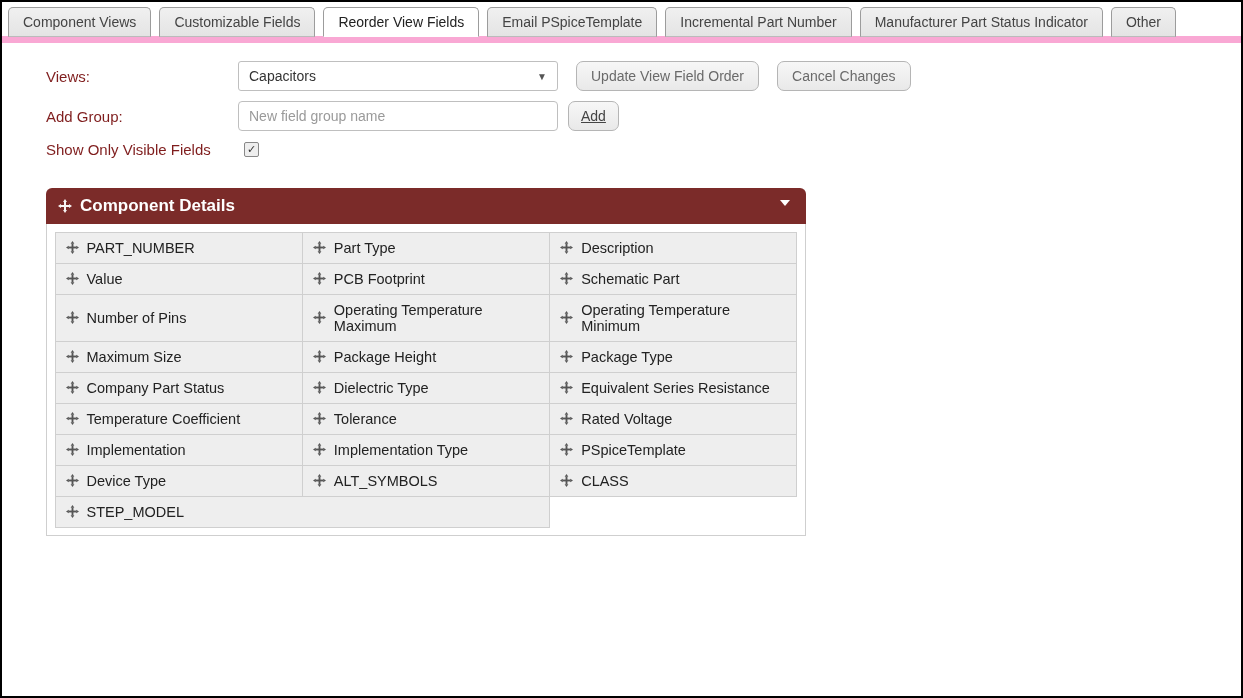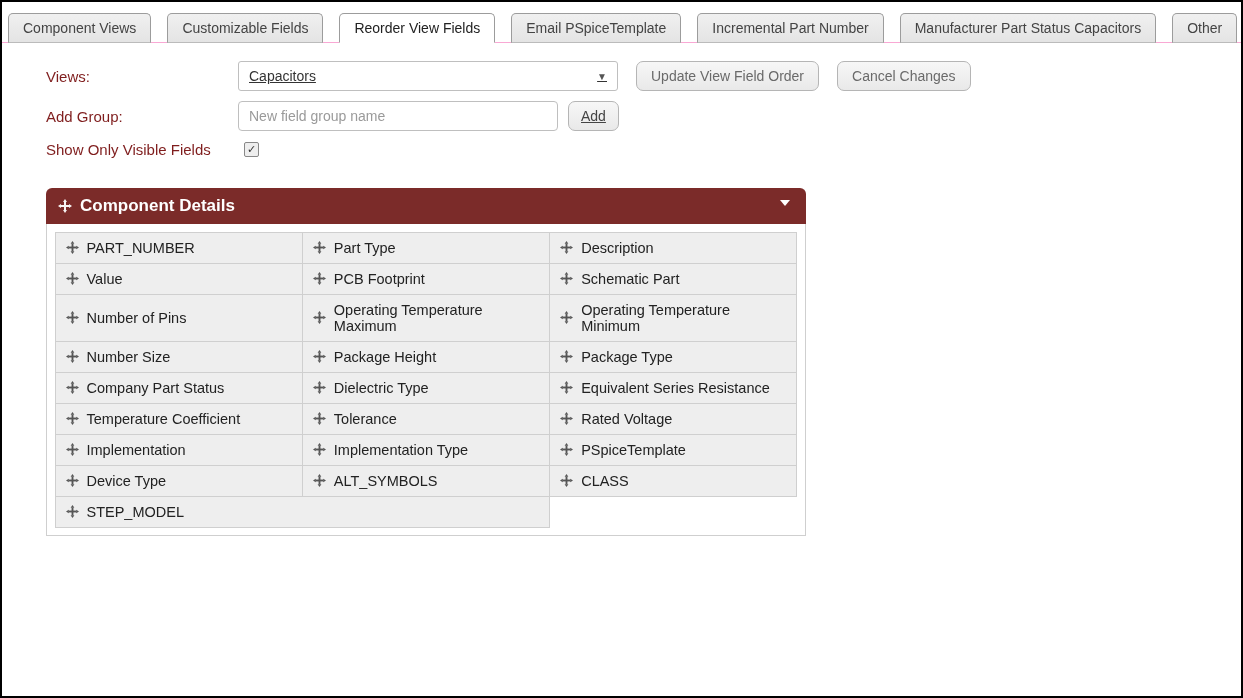--- a/index.html
+++ b/index.html
@@ -15,22 +15,22 @@
     height: 698px;
     border: 2px solid #000;
     position: relative;
     overflow: hidden;
   }
   
   .tabstrip {
     display: flex;
     align-items: flex-end;
     padding: 4px 6px 0 6px;
-    gap: 16px;
-    border-bottom: 1px solid #f9a8d4;
+    gap: 8px;
+    border-bottom: 7px solid #f9a8d4;
     height: 41px;
   }
   .tab {
     background: linear-gradient(#f0f0f0,#e4e4e4);
     border: 1px solid #9c9c9c;
     border-bottom: 1px solid #bbb;
     border-radius: 5px 5px 0 0;
     padding: 6px 14px 6px 14px;
     color: #444;
     cursor: pointer;
@@ -52,32 +52,31 @@
     display: flex;
     align-items: center;
     margin-bottom: 10px;
   }
   .form-row label.lhs {
     width: 192px;
     color: #7f1d1d;
     font-size: 15px;
   }
   .select-box {
-    width: 380px;
+    width: 320px;
     height: 30px;
     border: 1px solid #bfbfbf;
     border-radius: 3px;
     background: #fff;
     display: flex;
     align-items: center;
     justify-content: space-between;
     padding: 0 10px;
     color: #333;
     cursor: pointer;
-    text-decoration: underline;
   }
   .select-box .tri {
     font-size: 10px;
     color: #555;
   }
   .btn {
     height: 30px;
     border: 1px solid #b5b5b5;
     border-radius: 7px;
     background: linear-gradient(#f7f7f7,#e9e9e9);
@@ -176,21 +175,21 @@
 <body>
 
 <div class="frame">
 
   <div class="tabstrip" id="tabstrip">
       <div class="tab">Component Views</div>
       <div class="tab">Customizable Fields</div>
       <div class="tab active">Reorder View Fields</div>
       <div class="tab">Email PSpiceTemplate</div>
       <div class="tab">Incremental Part Number</div>
-      <div class="tab">Manufacturer Part Status Capacitors</div>
+      <div class="tab">Manufacturer Part Status Indicator</div>
       <div class="tab">Other</div>
     </div>
 
   <div class="form-area">
 
     <div class="form-row">
       <label class="lhs">Views:</label>
       <div class="select-box">
         <span>Capacitors</span>
         <span class="tri">▼</span>
@@ -353,21 +352,21 @@
           <span class="move-icon">
             <svg width="13" height="13" viewBox="0 0 14 14" fill="#555">
               <polygon points="7,0 9,3 5,3"></polygon>
               <polygon points="7,14 9,11 5,11"></polygon>
               <polygon points="0,7 3,5 3,9"></polygon>
               <polygon points="14,7 11,5 11,9"></polygon>
               <rect x="6" y="3" width="2" height="8"></rect>
               <rect x="3" y="6" width="8" height="2"></rect>
             </svg>
           </span>
-          <span>Number Size</span>
+          <span>Maximum Size</span>
         </div>
         <div class="field-cell">
           <span class="move-icon">
             <svg width="13" height="13" viewBox="0 0 14 14" fill="#555">
               <polygon points="7,0 9,3 5,3"></polygon>
               <polygon points="7,14 9,11 5,11"></polygon>
               <polygon points="0,7 3,5 3,9"></polygon>
               <polygon points="14,7 11,5 11,9"></polygon>
               <rect x="6" y="3" width="2" height="8"></rect>
               <rect x="3" y="6" width="8" height="2"></rect>

